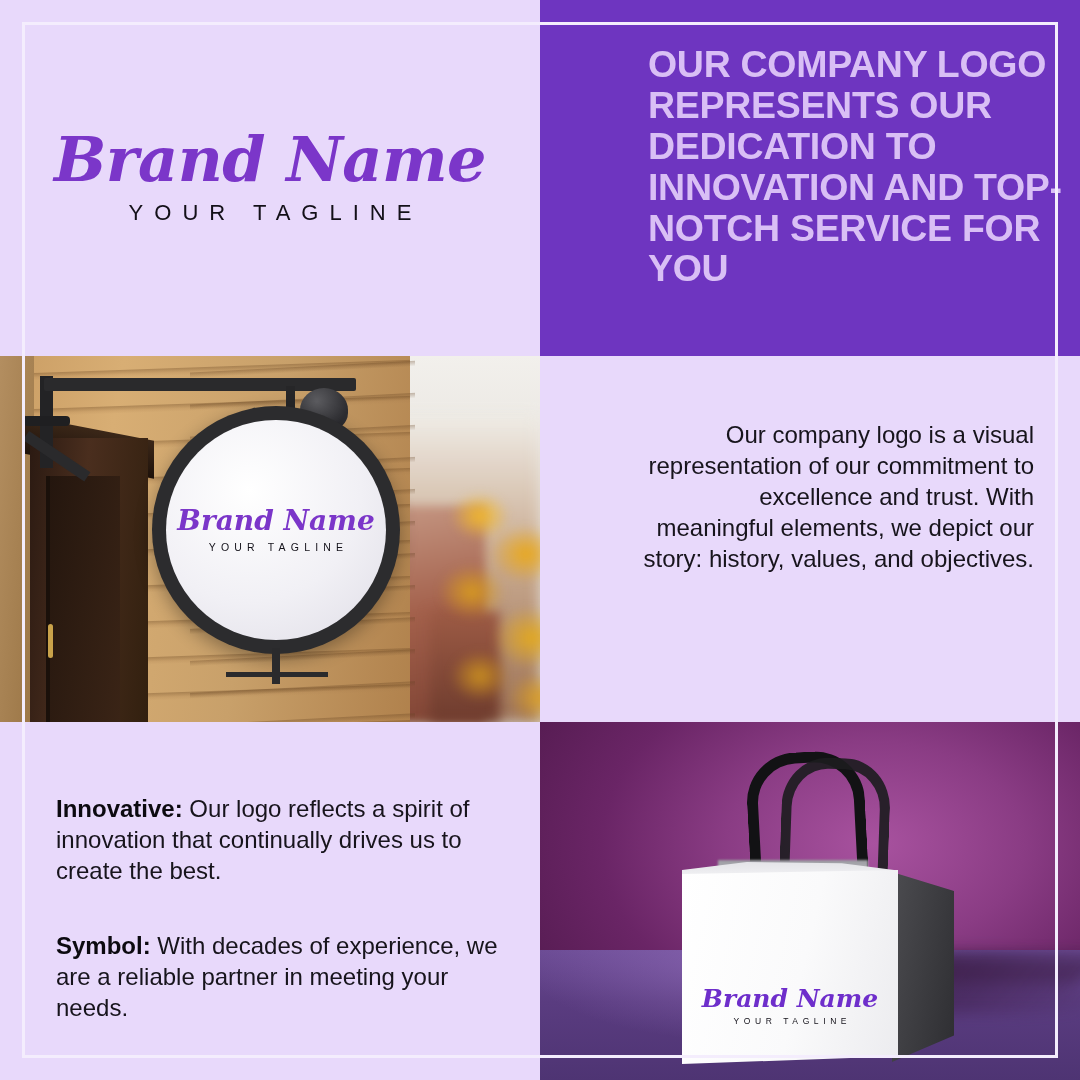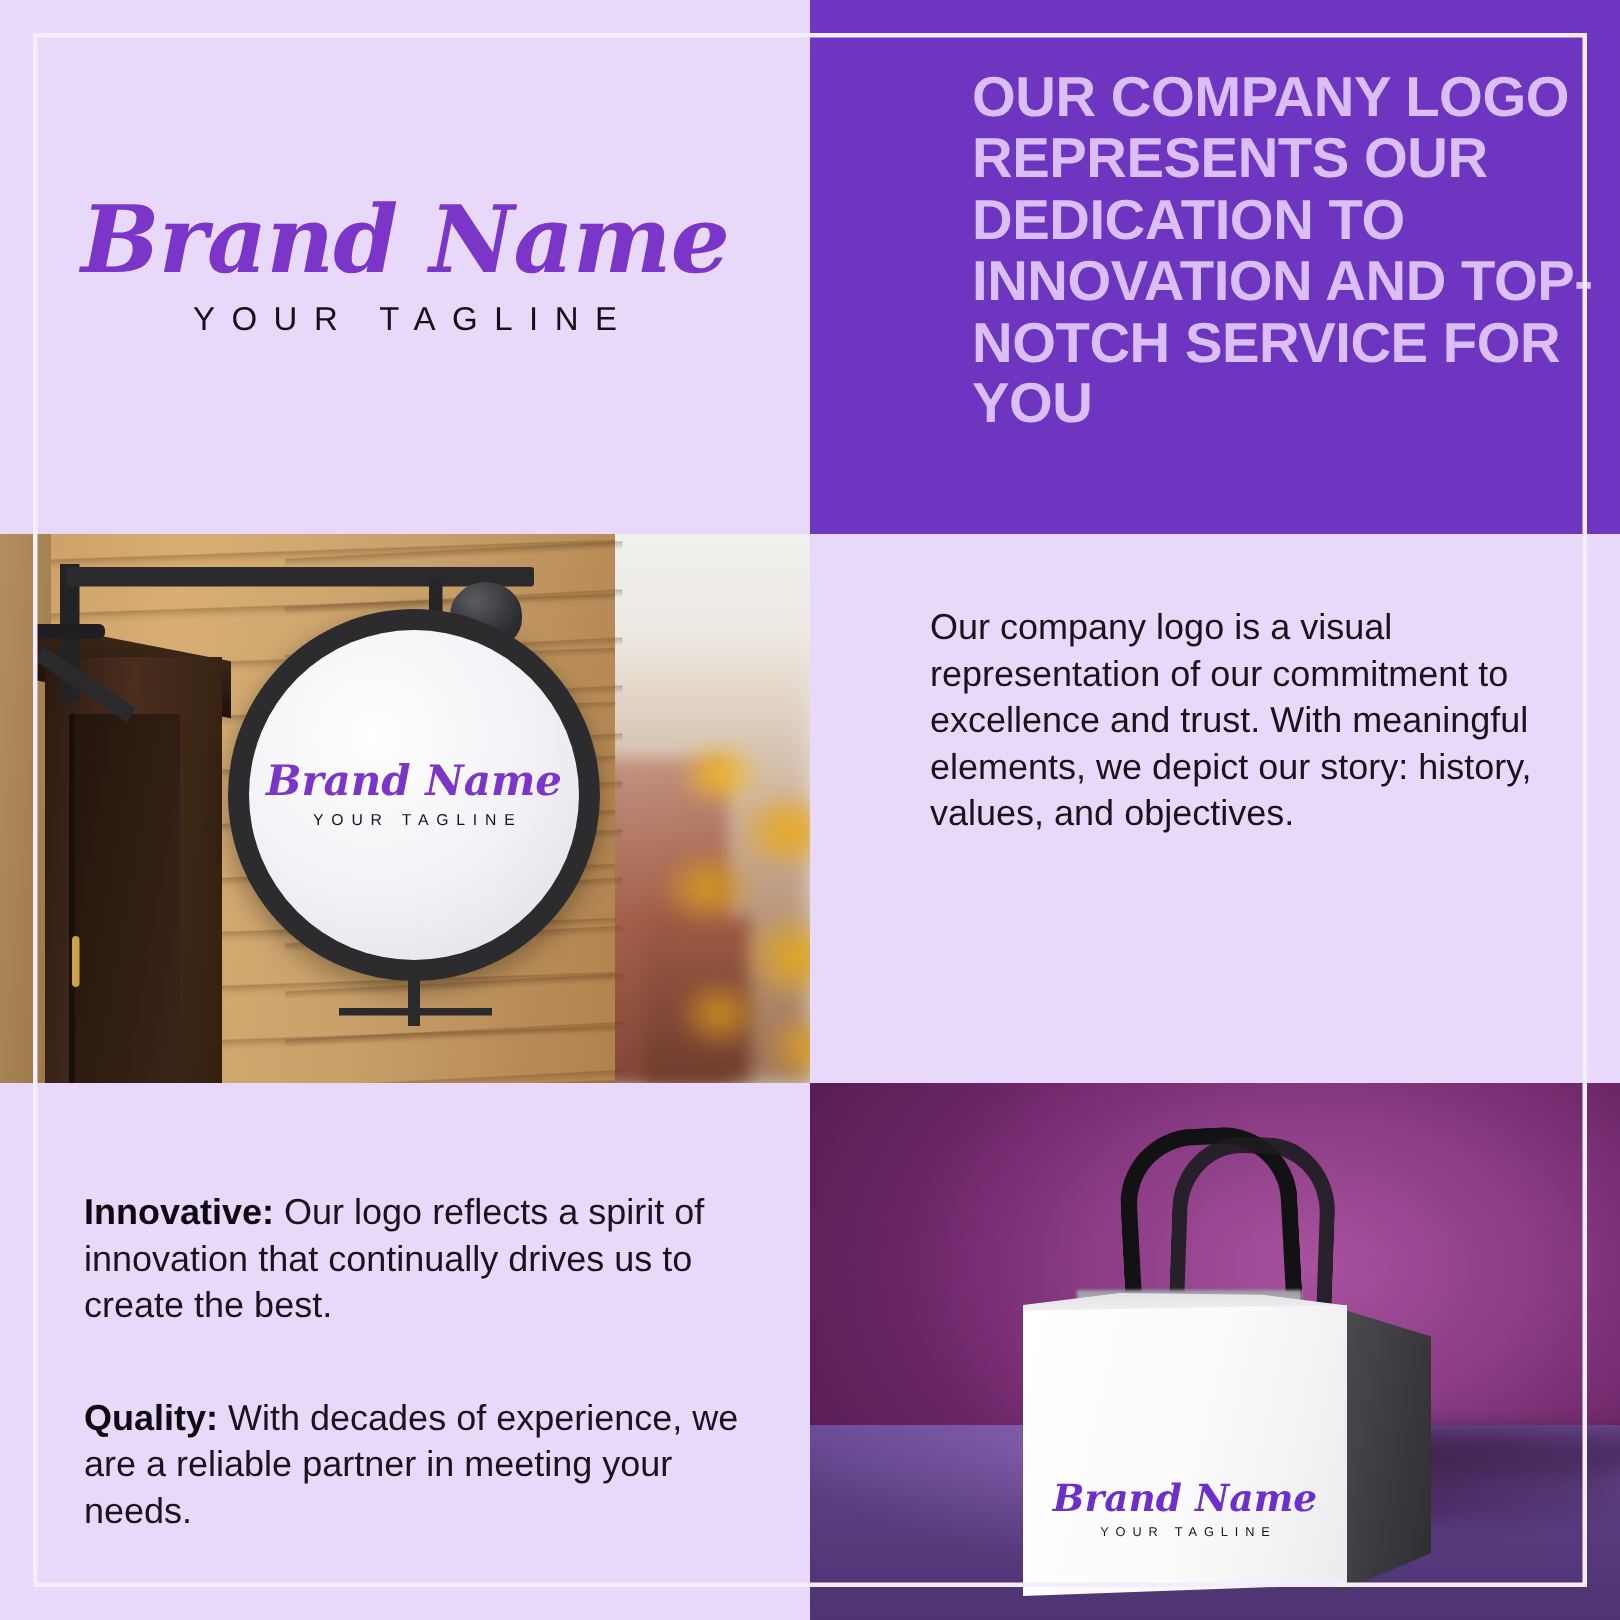--- a/index.html
+++ b/index.html
@@ -119,21 +119,22 @@
     font-size: 27.5px;
     line-height: 1.22;
     margin: 0 0 20px 0;
   }
   .desc-body {
     color: #17141C;
     font-family: "Liberation Sans", sans-serif;
     font-weight: 400;
     font-size: 24px;
     line-height: 1.29;
-    margin: 0;
+    margin: 16px;
+    text-align: right;
   }
 
   
   #features-block .feat-inner {
     position: absolute;
     left: 56px;
     top: 56px;
     width: 450px;
   }
   .feature-para {
@@ -523,21 +524,21 @@
       <p class="desc-body">Our company logo is a visual representation of our commitment to excellence and trust. With meaningful elements, we depict our story: history, values, and objectives.</p>
     </div>
   </div>
 
   <div class="quad" id="features-block">
     <div class="feat-inner">
       <p class="feature-para">
         <span class="feature-label">Innovative:</span><span> Our logo reflects a spirit of innovation that continually drives us to create the best.</span>
       </p>
       <p class="feature-para">
-        <span class="feature-label">Quality:</span><span> With decades of experience, we are a reliable partner in meeting your needs.</span>
+        <span class="feature-label">Symbol:</span><span> With decades of experience, we are a reliable partner in meeting your needs.</span>
       </p>
     </div>
   </div>
 
   <div class="quad" id="bag-block">
     <div id="bag-scene">
       <div class="bag-floor"></div>
       <div class="bag-floor-glow"></div>
       <div class="bag-shadow2"></div>
       <div class="bag-shadow"></div>

